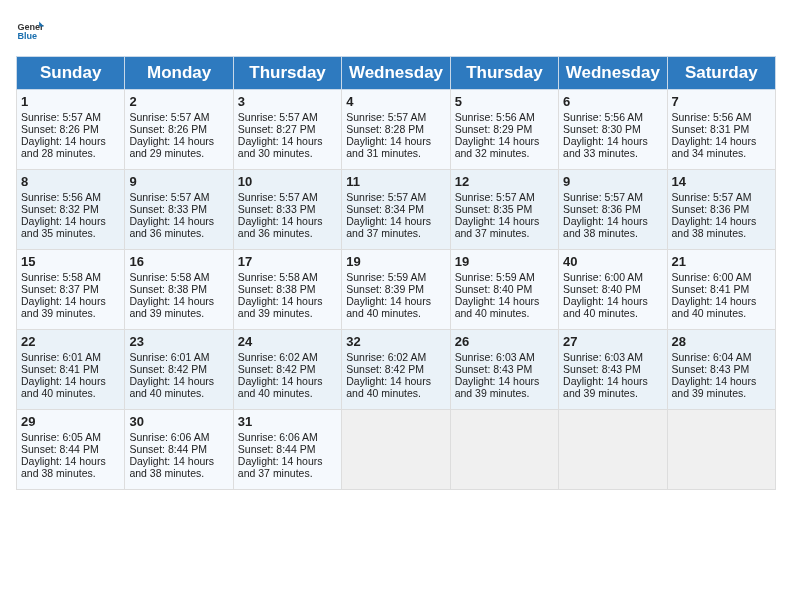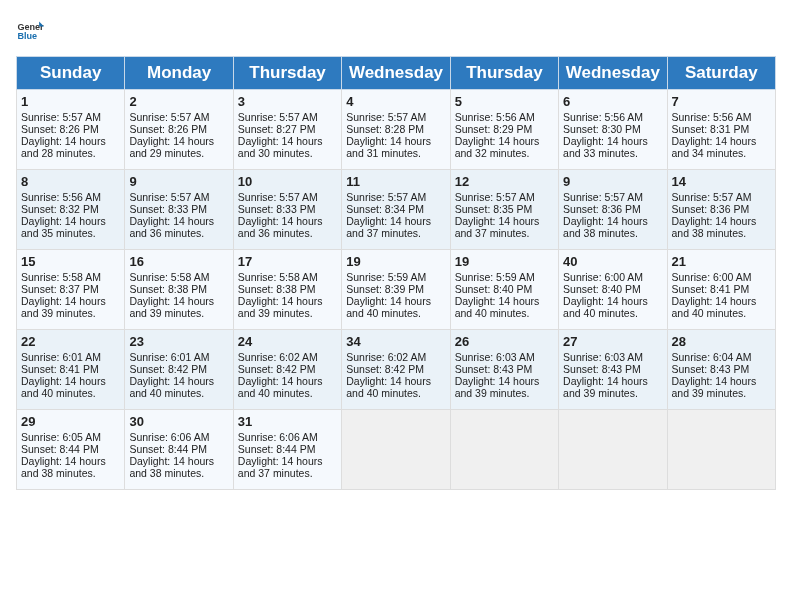--- a/index.html
+++ b/index.html
@@ -280,21 +280,21 @@
           <div>and 40 minutes.</div>
         </td>
         <td>
           <span class="day-number">24</span>
           <div>Sunrise: 6:02 AM</div>
           <div>Sunset: 8:42 PM</div>
           <div>Daylight: 14 hours</div>
           <div>and 40 minutes.</div>
         </td>
         <td>
-          <span class="day-number">34</span>
+          <span class="day-number">32</span>
           <div>Sunrise: 6:02 AM</div>
           <div>Sunset: 8:42 PM</div>
           <div>Daylight: 14 hours</div>
           <div>and 40 minutes.</div>
         </td>
         <td>
           <span class="day-number">26</span>
           <div>Sunrise: 6:03 AM</div>
           <div>Sunset: 8:43 PM</div>
           <div>Daylight: 14 hours</div>

